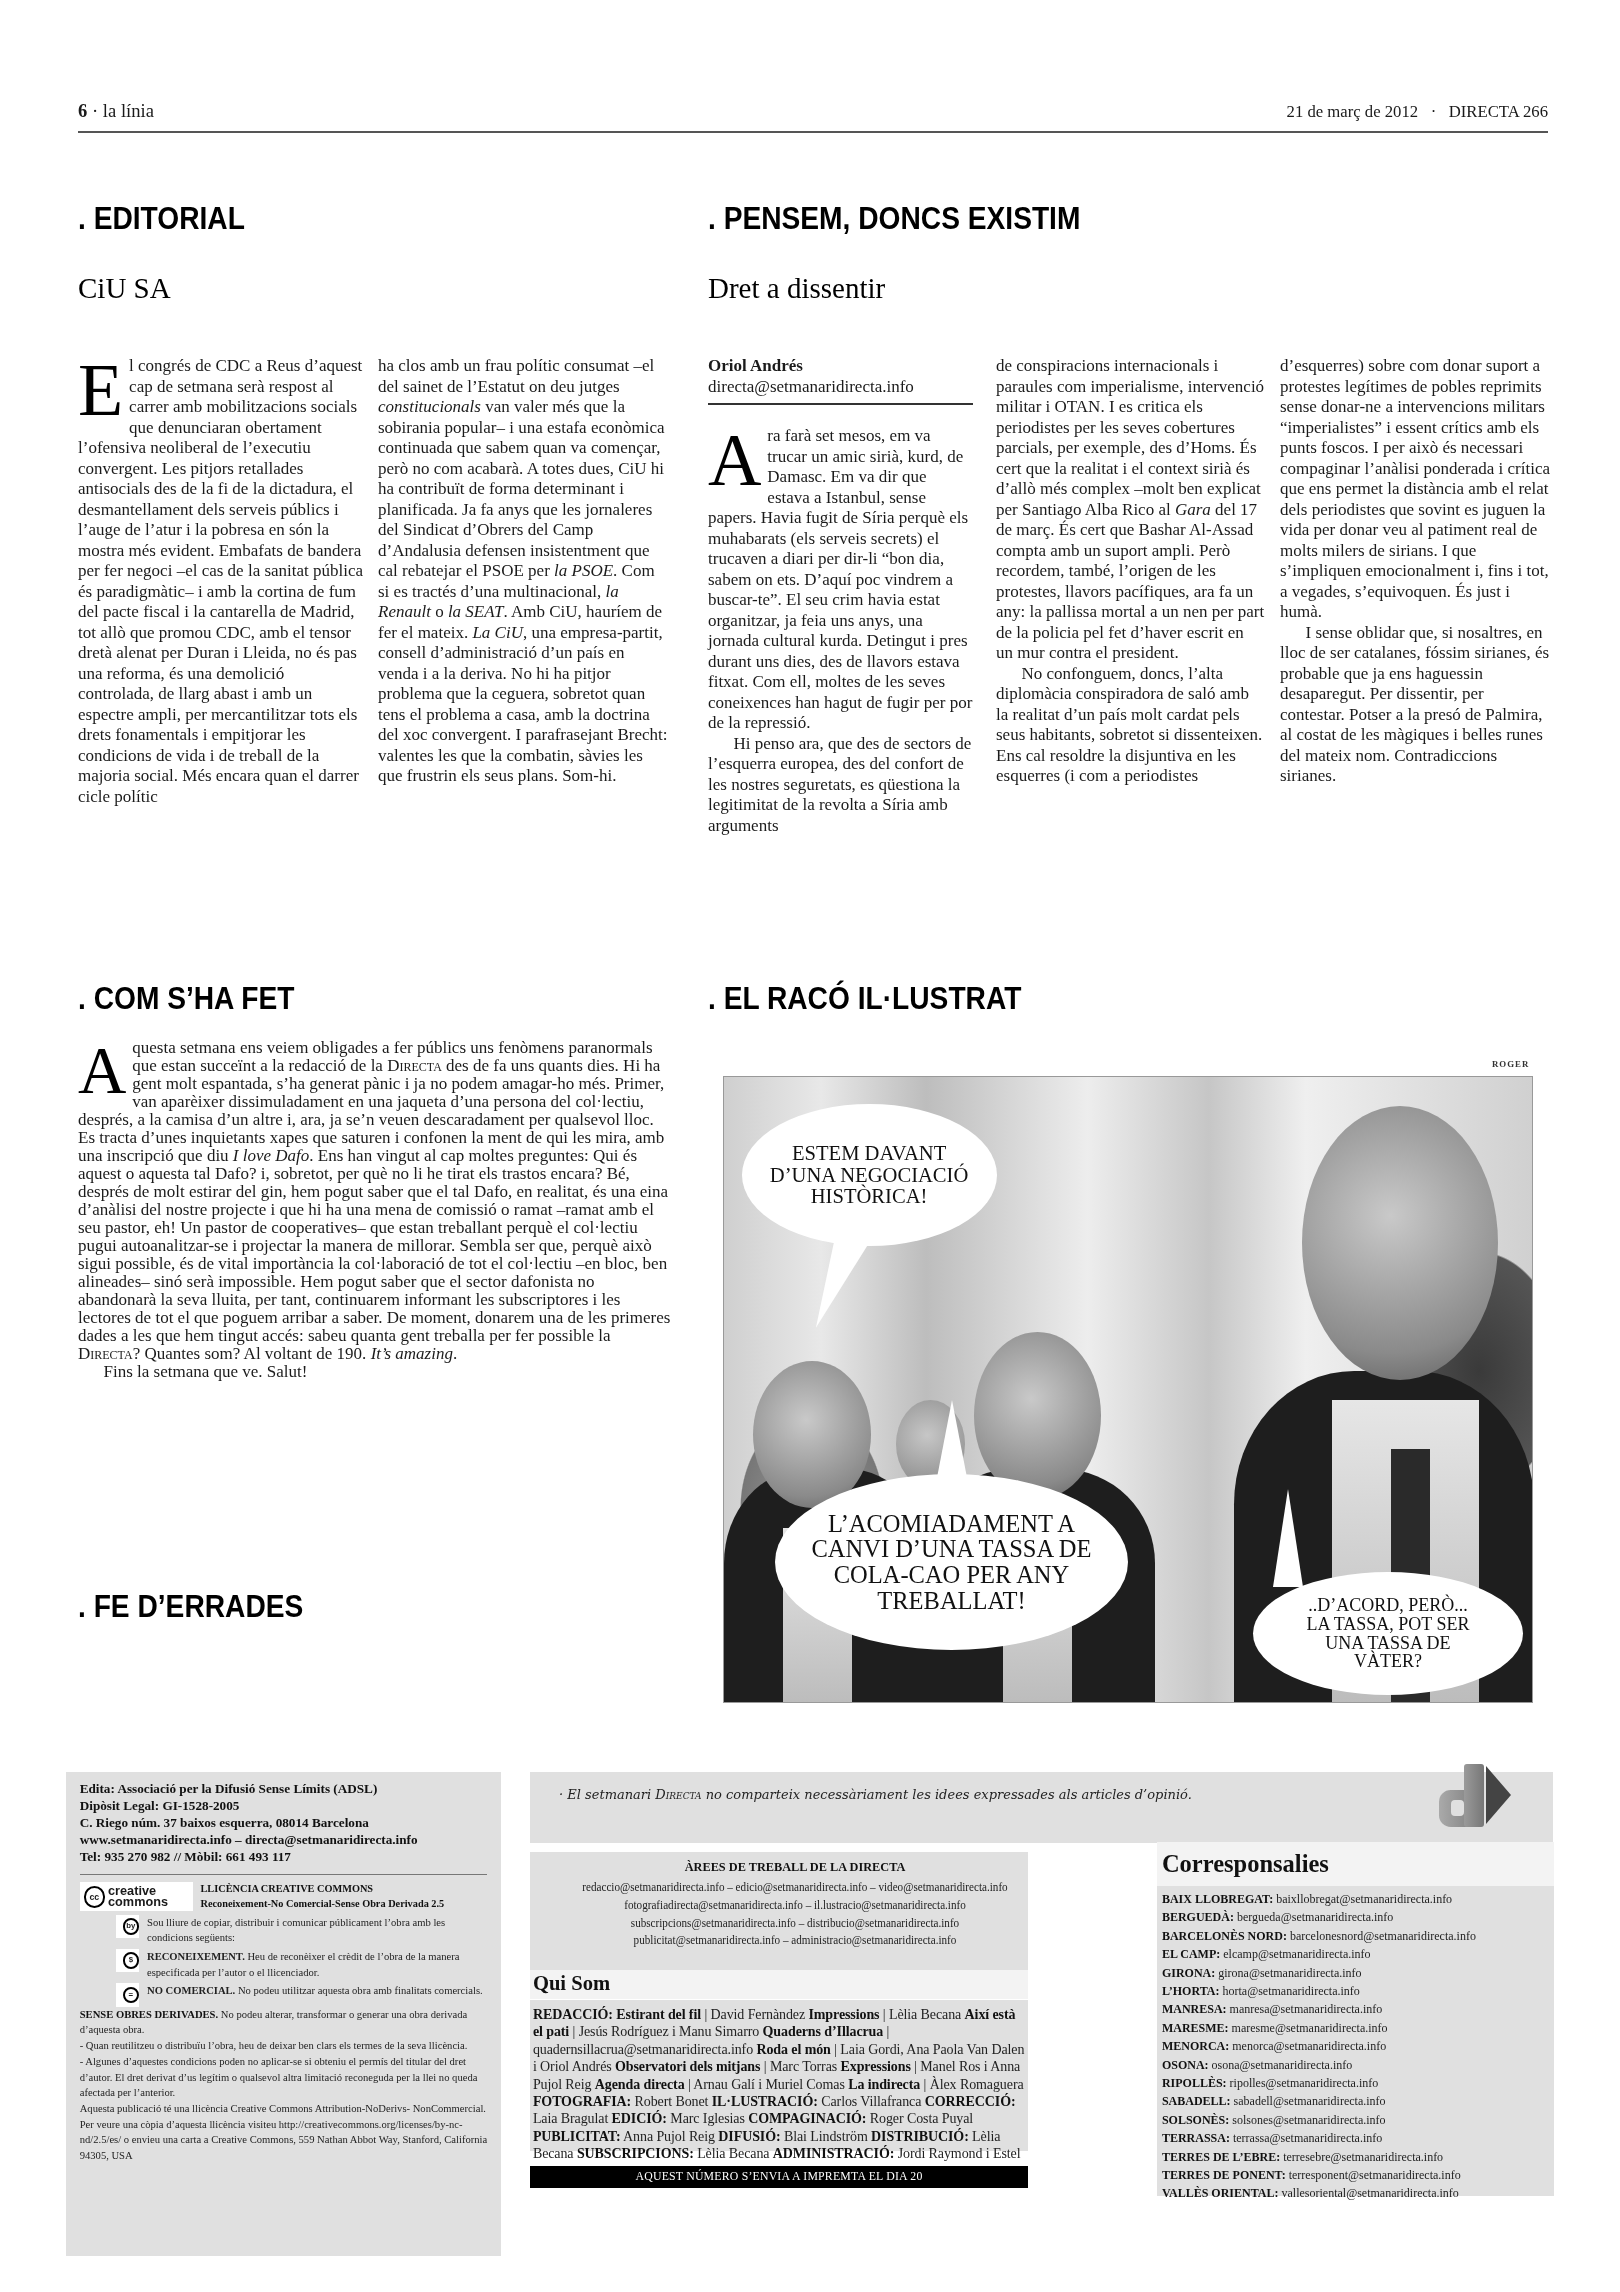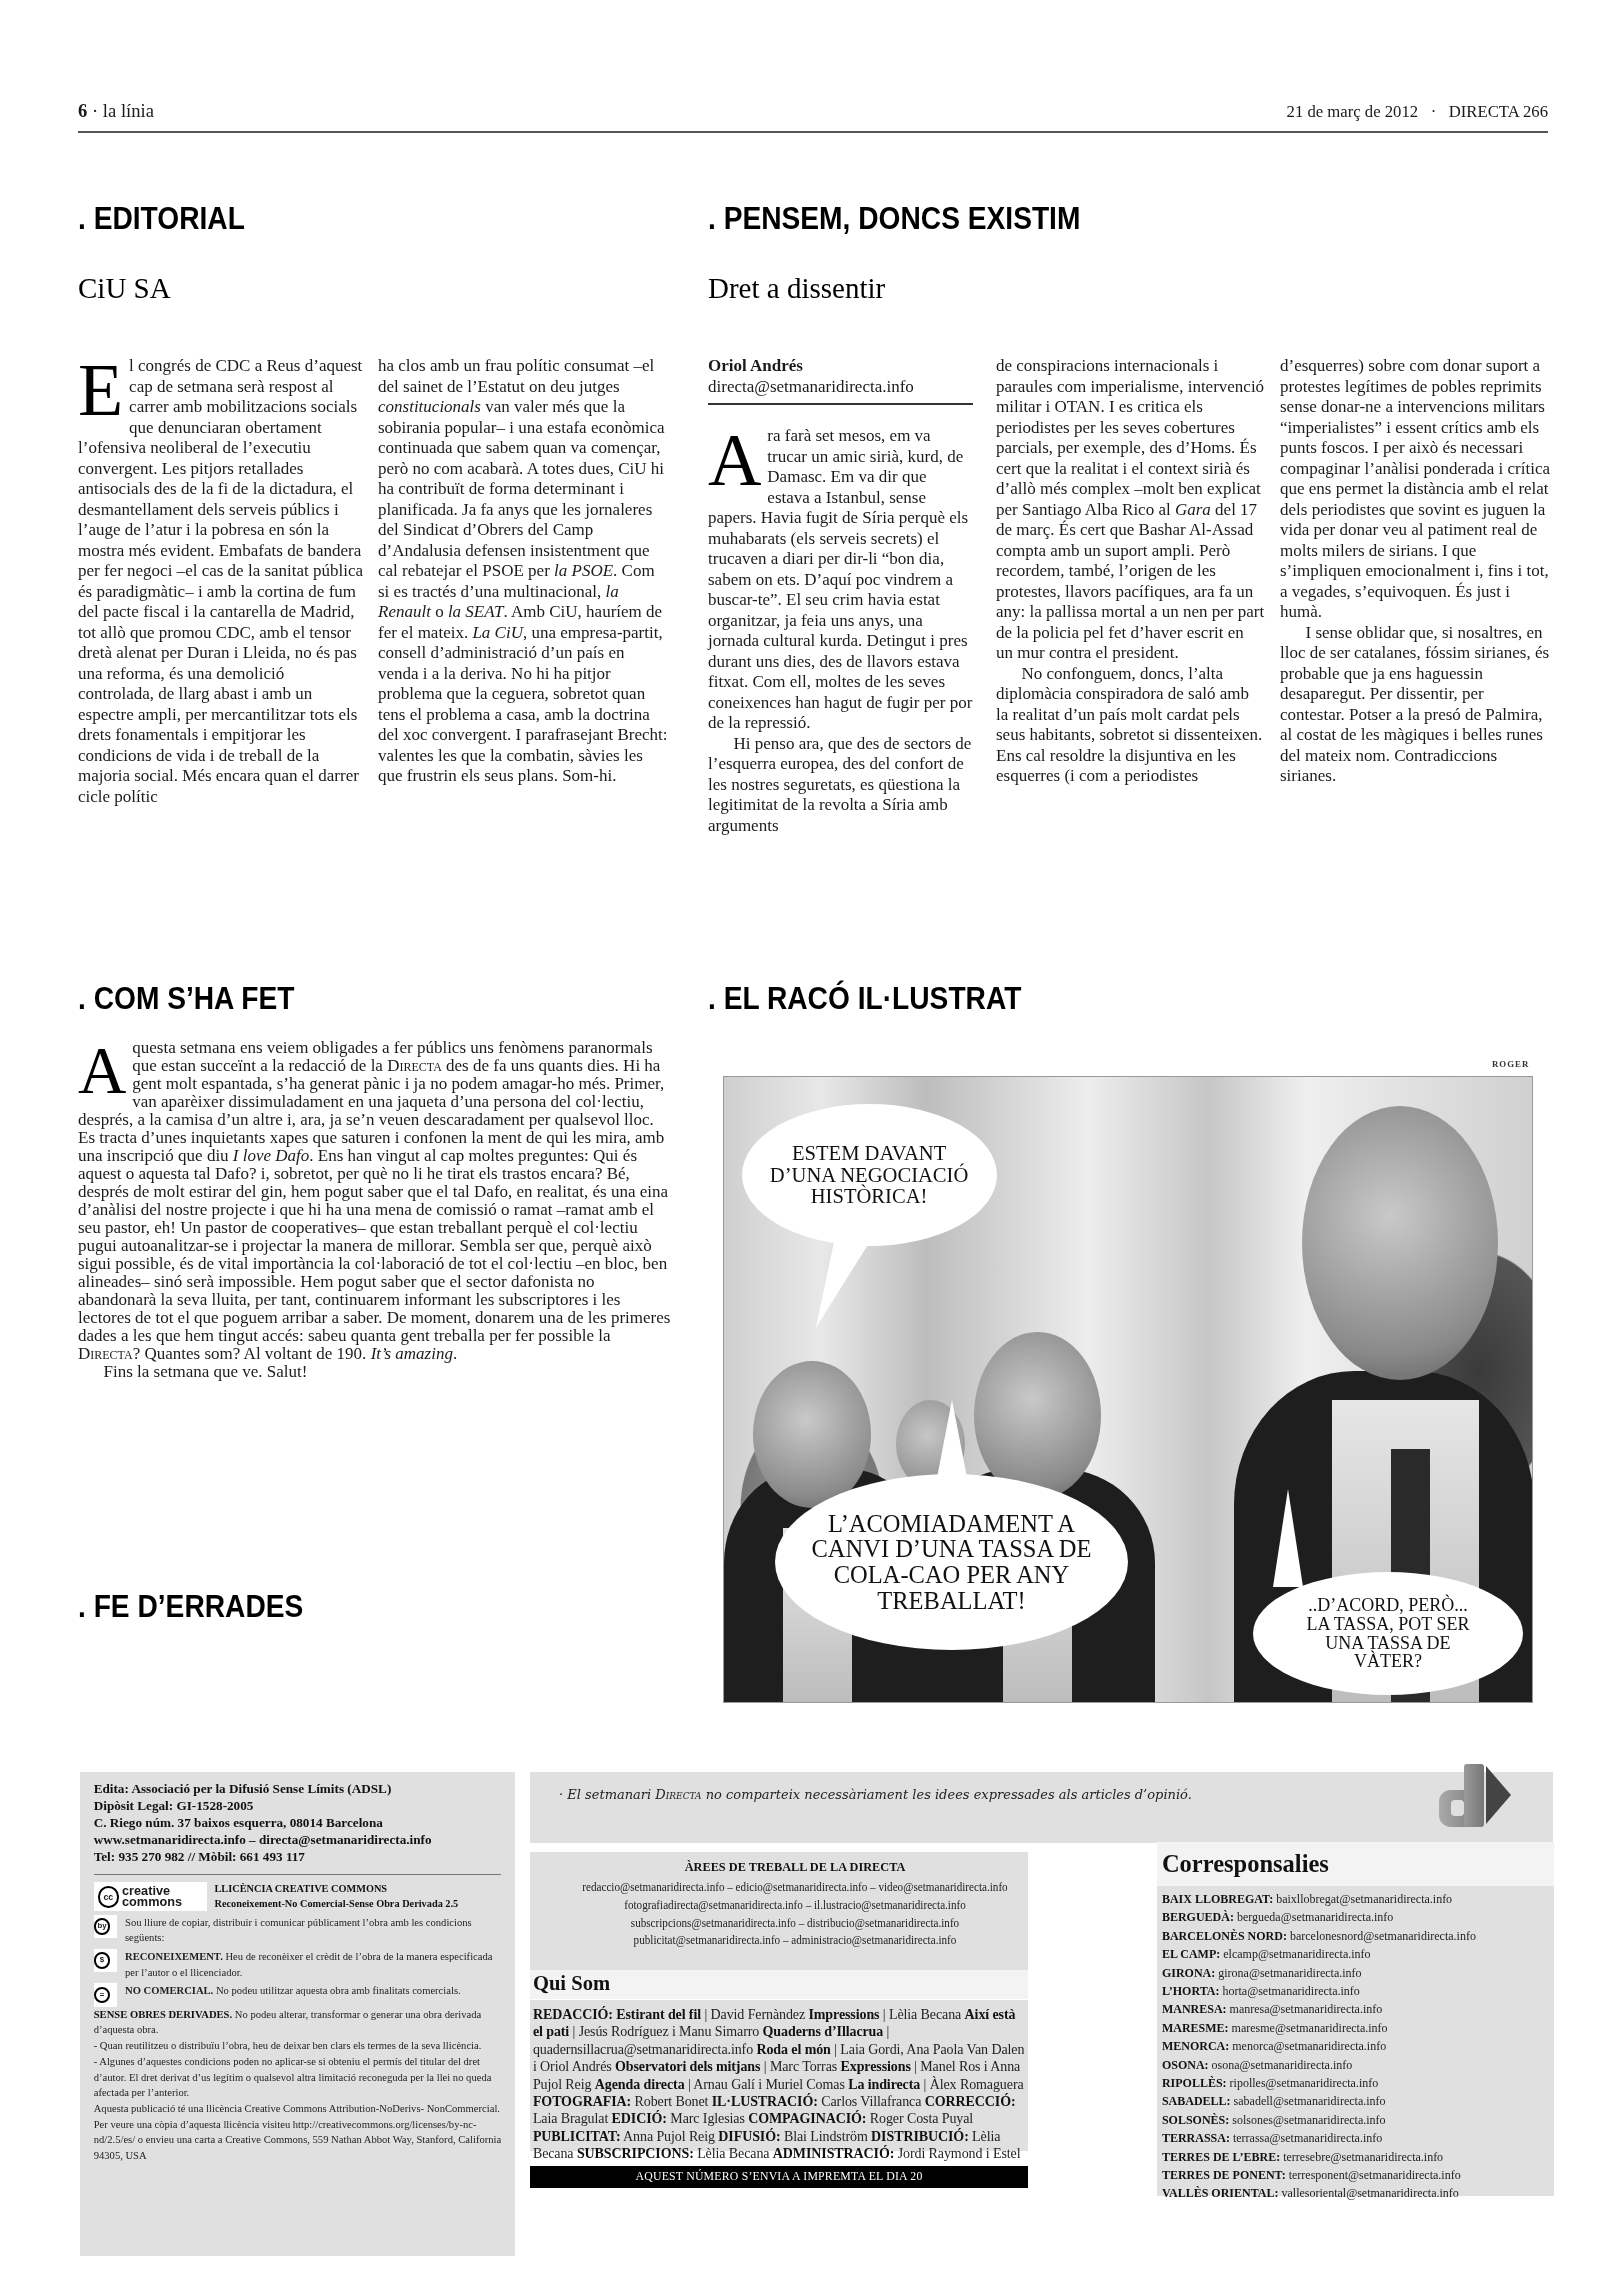--- a/index.html
+++ b/index.html
@@ -35,30 +35,30 @@
   .cartoon .figure { position: absolute; background: #1e1e1e; border-radius: 40% 40% 0 0; }
   .cartoon .face { position: absolute; border-radius: 50%; background: radial-gradient(circle at 45% 40%, #c9c9c9, #8a8a8a 70%, #5a5a5a); }
   .cartoon .shirt { position: absolute; background: linear-gradient(180deg,#e6e6e6,#bcbcbc); }
   .cartoon .tie { position: absolute; background: #2a2a2a; }
   .bubble { position: absolute; background: #fff; border-radius: 50%; display: flex; align-items: center; justify-content: center; text-align: center; font-family: "Liberation Serif", serif; color: #111; line-height: 1.05; }
   .bubble span { display: block; white-space: pre-line; }
   .tail { position: absolute; width: 0; height: 0; }
 
   
   .box-grey { position: absolute; background: #e0e0e0; }
-  .imprint { left: 80px; top: 1772px; width: 435px; height: 484px; padding: 7.8px 13.7px; font-family: "Liberation Serif", serif; }
+  .imprint { left: 66px; top: 1772px; width: 435px; height: 484px; padding: 7.8px 13.7px; font-family: "Liberation Serif", serif; }
   .imprint .line { font-size: 13.2px; line-height: 17px; font-weight: bold; color: #111; }
   .imprint hr { border: none; border-top: 1px solid #777; margin: 8.8px 0 7.8px 0; }
   .cc-row { display: flex; align-items: flex-start; gap: 7.8px; }
   .cc-logo { width: 113px; height: 29px; background: #fff; display: flex; align-items: center; padding-left: 3.9px; gap: 2.9px; }
   .cc-circle { width: 21.6px; height: 21.6px; border: 2.5px solid #000; border-radius: 50%; font-family: "Liberation Sans", sans-serif; font-weight: bold; font-size: 8.8px; display:flex; align-items:center; justify-content:center; }
   .cc-word { font-family: "Liberation Sans", sans-serif; font-weight: bold; font-size: 12.7px; line-height: 10.8px; }
   .cc-title { font-size: 10.3px; line-height: 14.7px; font-weight: bold; color: #111; }
   .cc-item { display: flex; gap: 7.8px; font-size: 10.6px; line-height: 15.7px; color: #222; margin-top: 2.9px; }
-  .cc-icon { flex: 0 0 23.5px; height: 23.5px; background: #fff; display:flex; align-items:center; justify-content:flex-start; }
+  .cc-icon { flex: 0 0 23.5px; height: 23.5px; background: #fff; display:flex; align-items:center; justify-content:flex-end;margin-left:36px; }
   .cc-icon i { width: 16.7px; height: 16.7px; border: 2px solid #000; border-radius: 50%; display:block; font-style: normal; font-size: 7.8px; text-align:center; line-height: 12.7px; font-family: "Liberation Sans", sans-serif; font-weight:bold; }
   .cc-text { font-size: 10.6px; line-height: 15.7px; color: #222; }
   .cc-text b { font-weight: bold; color: #111; }
 
   .notice { left: 530px; top: 1772px; width: 1023px; height: 71px; padding: 13.7px 0 0 29px; font-family: "DejaVu Serif", serif; font-style: italic; font-size: 13px; line-height: 18.6px; color: #222; }
   .d-logo { position: absolute; left: 1437px; top: 1764px; width: 88px; height: 69px; }
   .d-logo .stem { position: absolute; left: 27.4px; top: 0; width: 19.6px; height: 63px; background: linear-gradient(90deg,#9a9a9a,#777); border-radius: 2.9px; }
   .d-logo .bowl { position: absolute; left: 2px; top: 25.5px; width: 39px; height: 37px; border-radius: 11.8px; background: linear-gradient(90deg,#aaa,#7d7d7d); }
   .d-logo .bowl::after { content:""; position:absolute; left:11.8px; top:10.8px; width:13.7px; height:15.7px; background:#e0e0e0; border-radius: 3.9px; }
   .d-logo .tri { position: absolute; left: 49px; top: 2px; width: 0; height: 0; border-top: 29px solid transparent; border-bottom: 29px solid transparent; border-left: 25.5px solid #444; }

